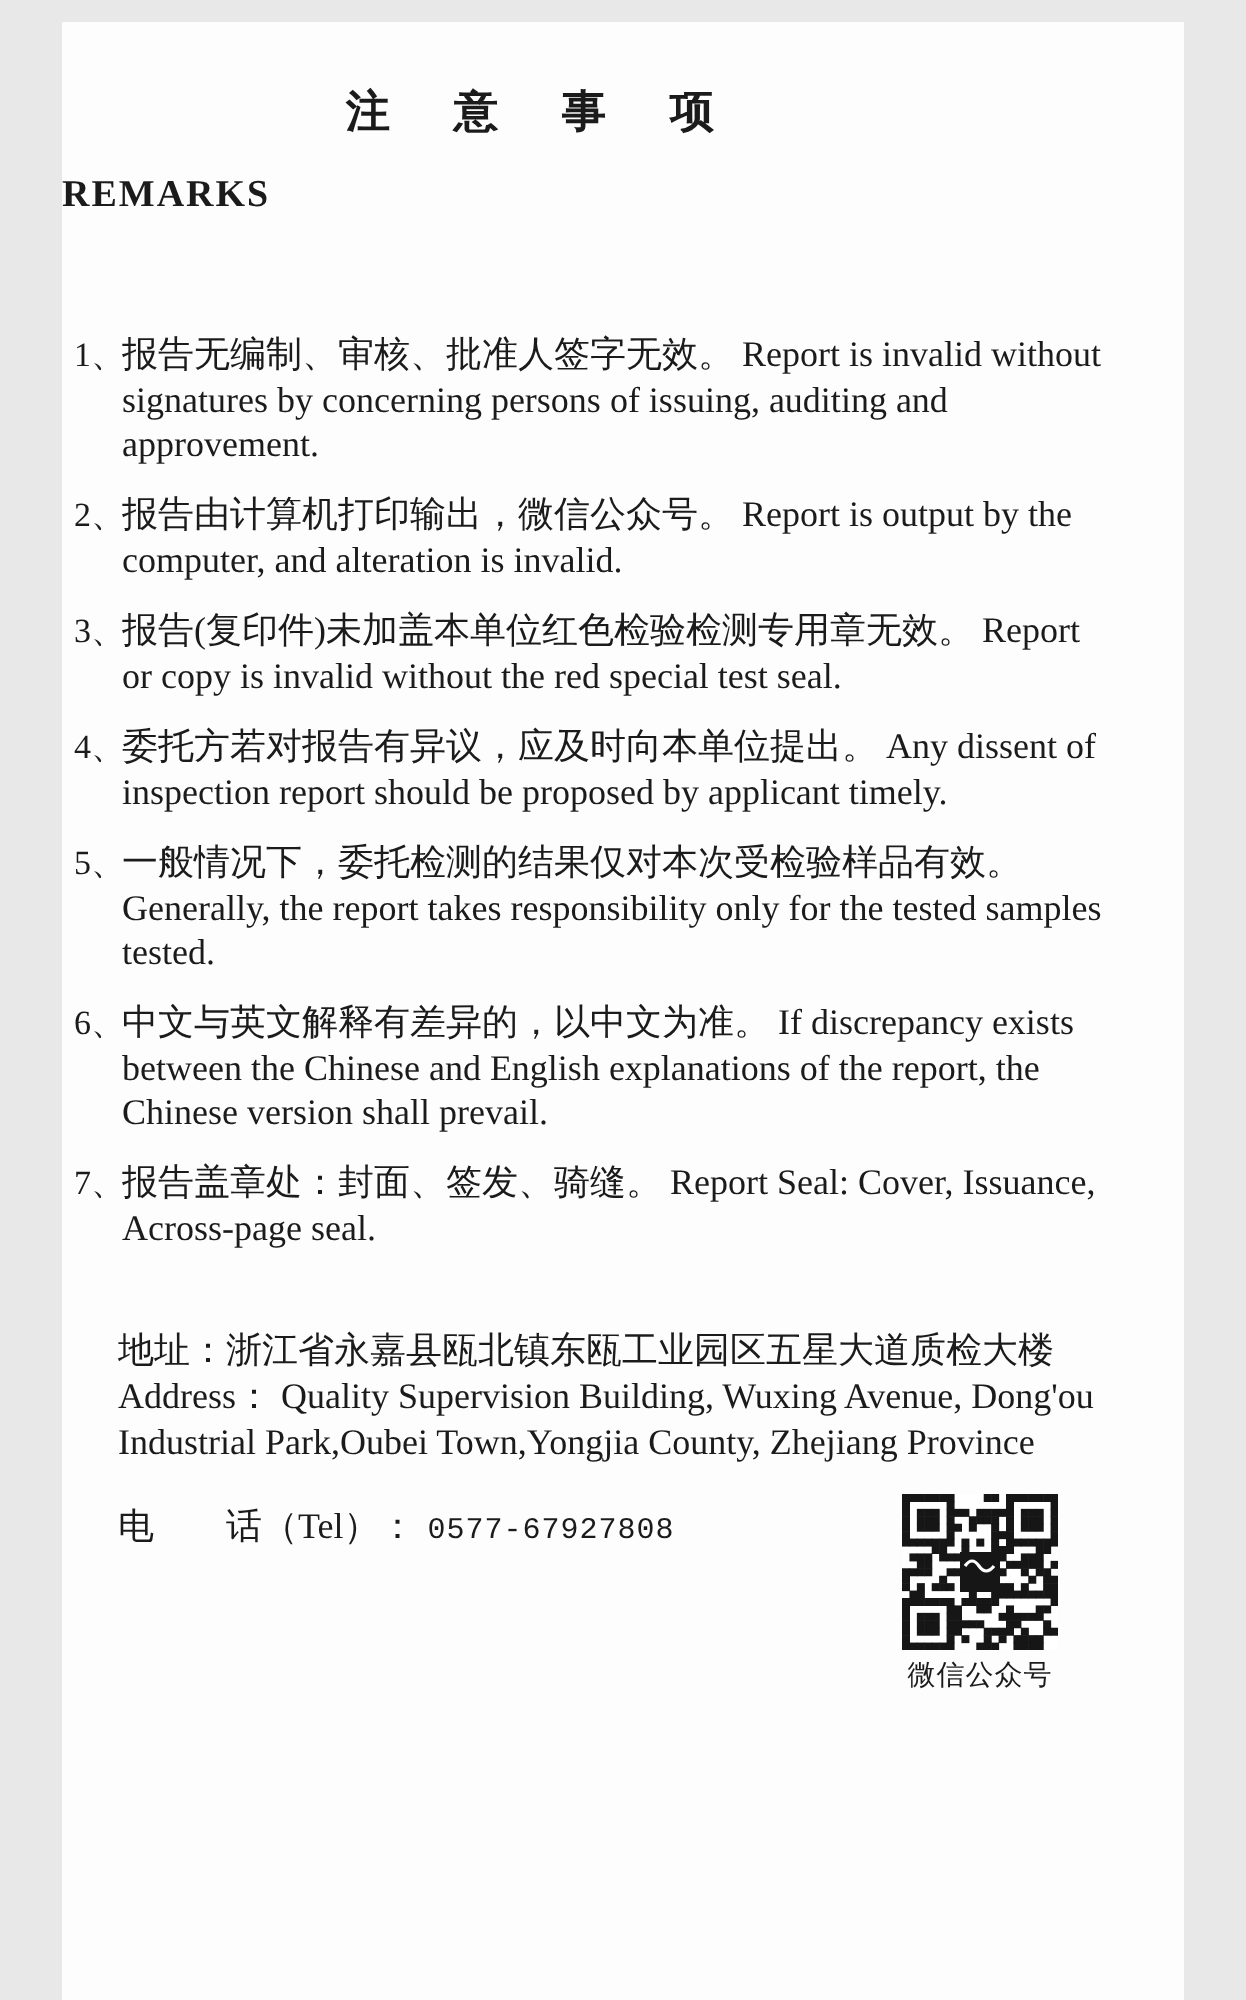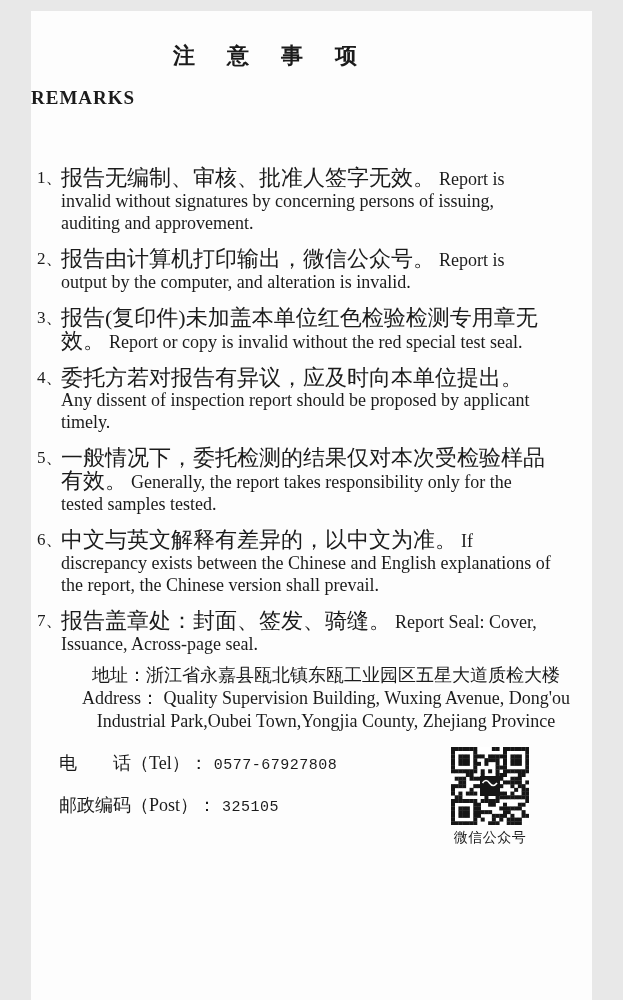--- a/index.html
+++ b/index.html
@@ -40,27 +40,26 @@
     list-style: none;
   }
   .item { display: flex; margin-bottom: 13px; }
   .item .num {
     flex: none;
     width: 24px;
     font-size: 17px;
     line-height: 23px;
   }
   .item .itext { flex: 1; }
-  .item .cn { font-size: 22px; line-height: 23px; text-align: right; }
+  .item .cn { font-size: 18px; line-height: 23px; text-align: right; }
   .item .en { font-size: 18px; line-height: 22px; }
   .address {
     position: absolute;
     top: 652px; left: 28px;
     width: 534px;
-    text-align: center;
   }
   .address .cn { font-size: 18px; line-height: 24px; }
   .address .en { font-size: 18px; line-height: 23px; }
   .contact {
     position: absolute;
     top: 741px; left: 28px;
     width: 380px;
   }
   .contact .row { margin-bottom: 17px; font-size: 18px; line-height: 23px; white-space: nowrap; }
   .contact .val {
@@ -145,23 +144,20 @@
   </ol>
 
   <div class="address">
     <div class="cn">地址：浙江省永嘉县瓯北镇东瓯工业园区五星大道质检大楼</div>
     <div class="en">Address： Quality Supervision Building, Wuxing Avenue, Dong'ou Industrial Park,Oubei Town,Yongjia County, Zhejiang Province</div>
   </div>
 
   <div class="contact">
     <div class="row">
       <span class="lbl">电　　话（Tel）：</span><span class="val">0577-67927808</span>
-    </div>
-    <div class="row">
-      <span class="lbl">邮政编码（Post）：</span><span class="val">325105</span>
     </div>
   </div>
 
   <div class="qr-block">
     <svg id="qr-svg" width="78" height="78" viewBox="0 0 78 78" xmlns="http://www.w3.org/2000/svg">
         <rect x="0.00" y="0.00" width="4" height="4"></rect>
         <rect x="3.71" y="0.00" width="4" height="4"></rect>
         <rect x="7.43" y="0.00" width="4" height="4"></rect>
         <rect x="11.14" y="0.00" width="4" height="4"></rect>
         <rect x="14.86" y="0.00" width="4" height="4"></rect>

